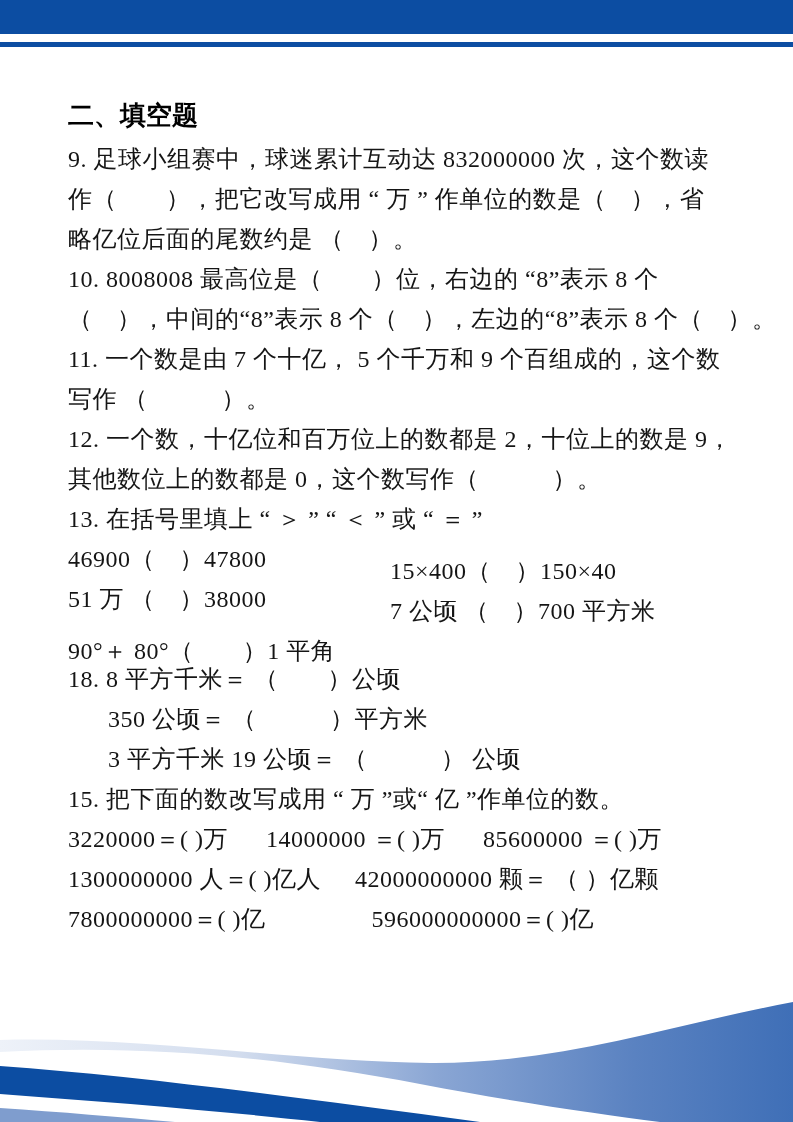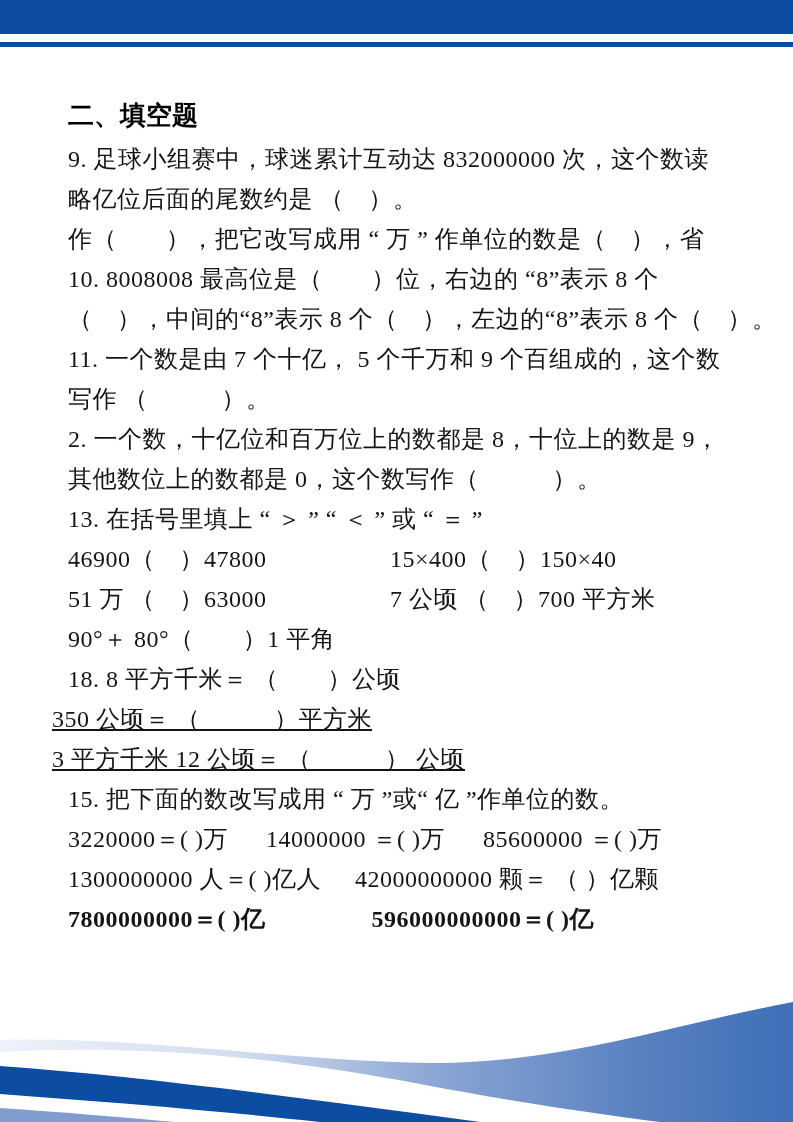--- a/index.html
+++ b/index.html
@@ -21,71 +21,71 @@
   .section-title{
     margin:50px 0 6px 68px;
     font-family:"Liberation Sans","DejaVu Sans",sans-serif;
     font-weight:bold;font-size:26px;line-height:36px;color:#000;
   }
   .line{
     margin-left:68px;margin-right:26px;
     font-size:24px;line-height:40px;height:40px;
     white-space:nowrap;letter-spacing:0.5px;
   }
-  .indent{margin-left:52px;text-decoration:underline;}
+  .indent{margin-left:108px;}
   .pair-row{display:flex;}
   .pair-row .pl{width:322px;flex:0 0 322px;font-family:Liberation Serif, serif;}
-  .pair-row .pr{flex:1;}
+  .pair-row .pr{flex:1;margin-top:12px;}
   .q15-row{display:flex;}
   .q15-row.g1{gap:38px;}
   .q15-row.g2{gap:34px;}
-  .q15-row.g3{gap:106px;font-weight:bold;}
+  .q15-row.g3{gap:106px;}
 
   
   .footer{position:absolute;left:0;bottom:0;width:793px;height:122px;}
   .footer svg{display:block;}
 </style>
 </head>
 <body>
 
 <div class="top-bar"></div>
 <div class="top-line"></div>
 
 <div class="content">
   <div class="section-title">二、填空题</div>
 
   <div class="line">9.  足球小组赛中，球迷累计互动达  832000000 次，这个数读</div>
+  <div class="line">作（　　），把它改写成用 “ 万 ” 作单位的数是（　），省</div>
   <div class="line">略亿位后面的尾数约是 （　）。</div>
-  <div class="line">作（　　），把它改写成用 “ 万 ” 作单位的数是（　），省</div>
 
   <div class="line">10.  8008008 最高位是（　　）位，右边的 “8”表示 8 个</div>
   <div class="line">（　），中间的“8”表示 8 个（　），左边的“8”表示 8 个（　）。</div>
 
   <div class="line">11. 一个数是由 7 个十亿， 5 个千万和 9 个百组成的，这个数</div>
   <div class="line">写作 （　　　）。</div>
 
-  <div class="line">2. 一个数，十亿位和百万位上的数都是 8，十位上的数是 9，</div>
+  <div class="line">12. 一个数，十亿位和百万位上的数都是 2，十位上的数是 9，</div>
   <div class="line">其他数位上的数都是 0，这个数写作（　　　）。</div>
 
   <div class="line">13. 在括号里填上 “ ＞ ” “ ＜ ” 或 “ ＝ ”</div>
   <div class="line pair-row">
     <span class="pl">46900（　）47800</span>
     <span class="pr">15×400（　）150×40</span>
   </div>
   <div class="line pair-row">
-    <span class="pl">51 万 （　）63000</span>
+    <span class="pl">51 万 （　）38000</span>
     <span class="pr">7 公顷 （　）700 平方米</span>
   </div>
   <div class="line pair-row">
     <span class="pr">90°＋ 80°（　　）1 平角</span>
   </div>
 
   <div class="line">18.  8 平方千米＝ （　　）公顷</div>
   <div class="line indent">350 公顷＝ （　　　）平方米</div>
-  <div class="line indent">3 平方千米 12 公顷＝ （　　　） 公顷</div>
+  <div class="line indent">3 平方千米 19 公顷＝ （　　　） 公顷</div>
 
   <div class="line">15. 把下面的数改写成用 “ 万 ”或“ 亿 ”作单位的数。</div>
   <div class="line q15-row g1">
     <span>3220000＝( )万</span>
     <span>14000000 ＝( )万</span>
     <span>85600000 ＝( )万</span>
   </div>
   <div class="line q15-row g2">
     <span>1300000000 人＝( )亿人</span>
     <span>42000000000 颗＝ （ ）亿颗</span>

